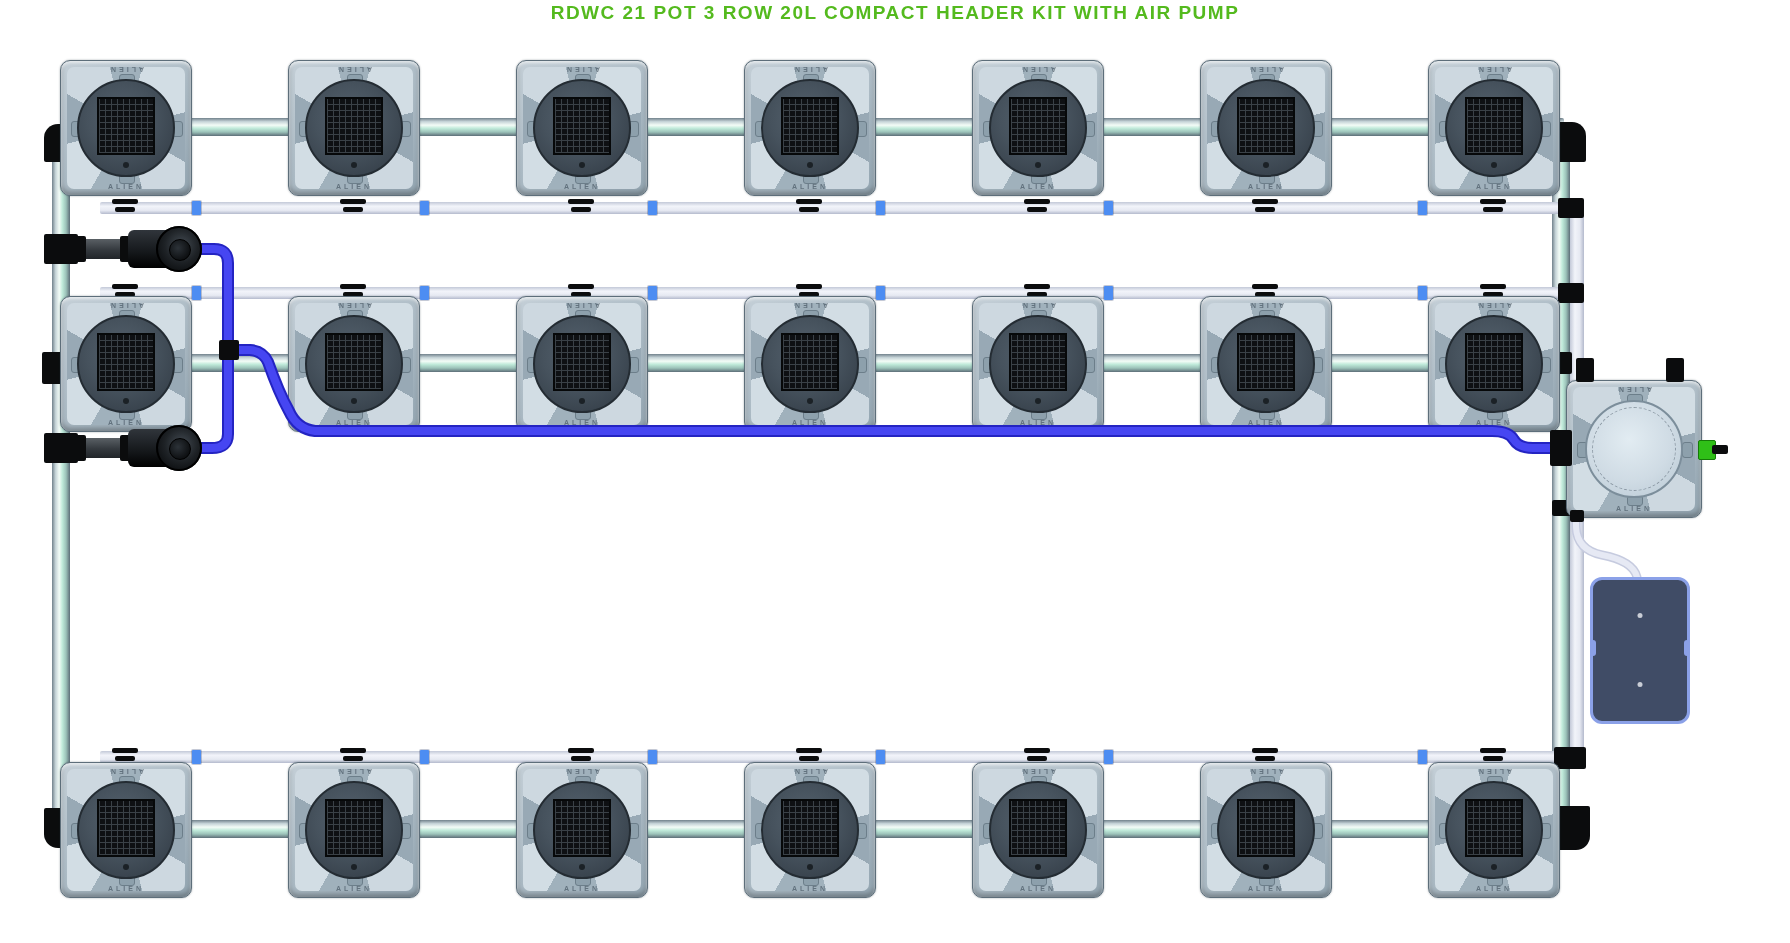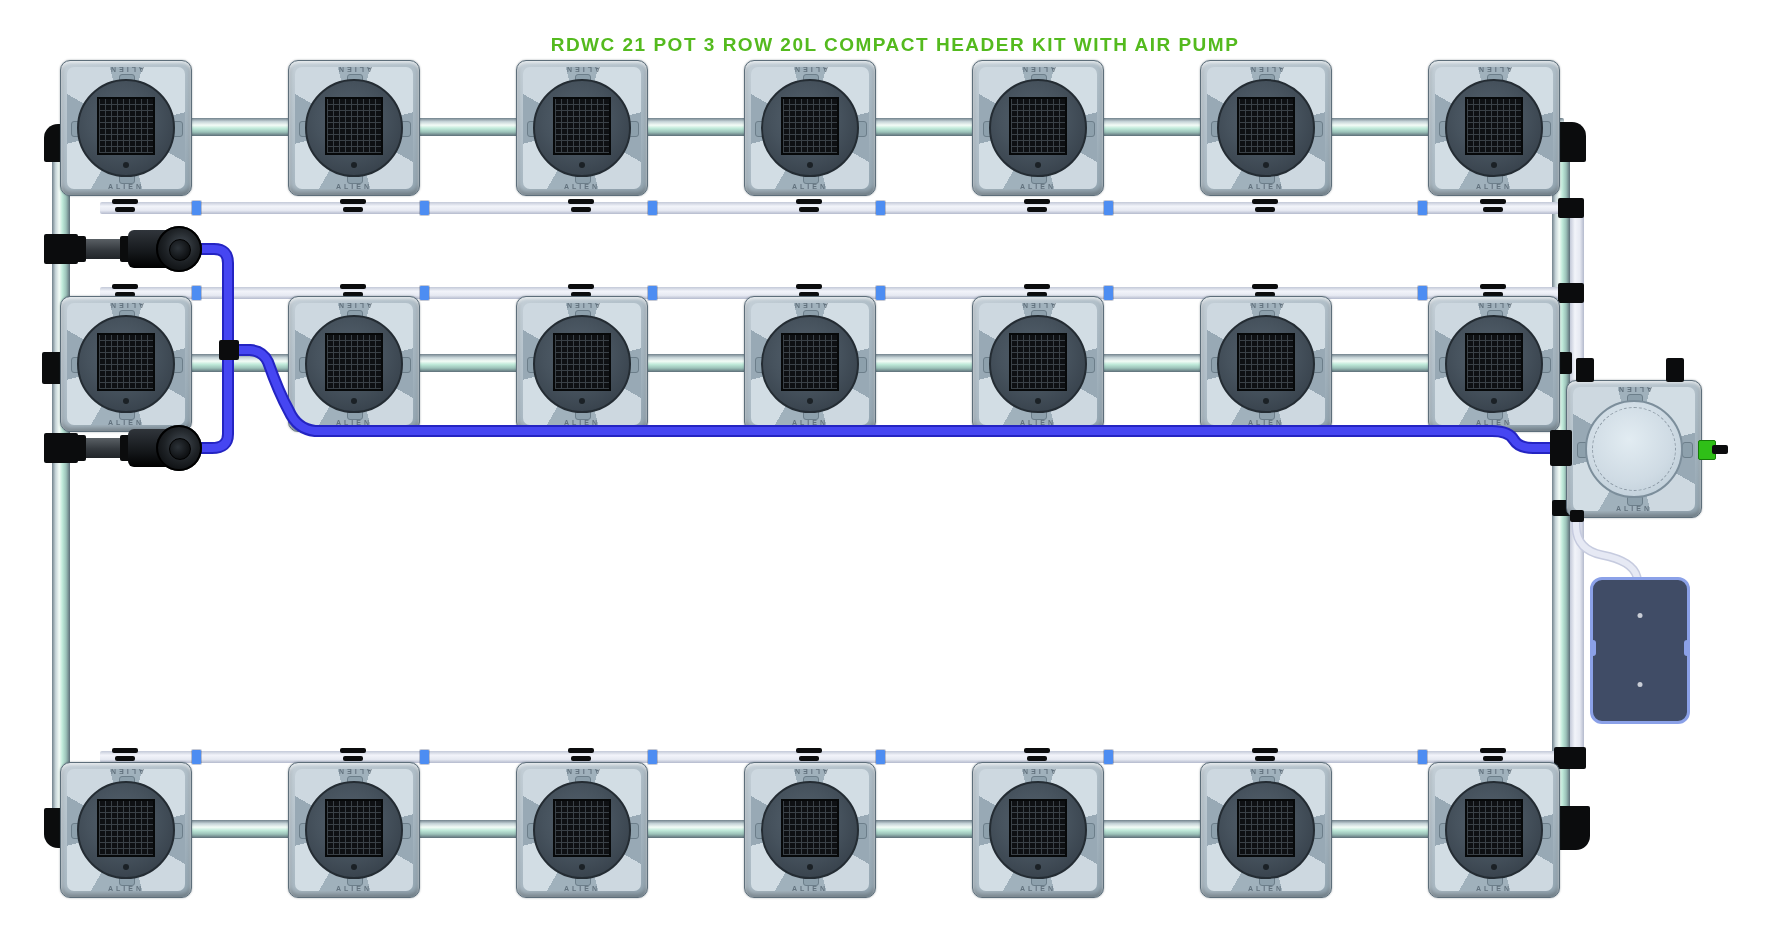--- a/index.html
+++ b/index.html
@@ -60,21 +60,21 @@
   
   .air-pump{position:absolute;border-radius:12px;}
   .ap-dot{position:absolute;left:50%;transform:translateX(-50%);width:5px;height:5px;border-radius:50%;background:#c9cdd6;}
   .ap-notch{position:absolute;width:6px;height:16px;border-radius:3px;}
   svg{position:absolute;left:0;top:0;}
 </style>
 </head>
 <body>
 
 <div class="canvas">
-  <div class="title" style="color: rgb(84, 186, 30); margin-top: 32px;">RDWC 21 POT 3 ROW 20L COMPACT HEADER KIT WITH AIR PUMP</div>
+  <div class="title" style="color: rgb(84, 186, 30);">RDWC 21 POT 3 ROW 20L COMPACT HEADER KIT WITH AIR PUMP</div>
   <div id="pipes" class="abs" style="left:0;top:0;width:100%;height:100%;">
       <div class="abs pipe-v" style="left: 52px; top: 130px; width: 18px; height: 708px;"></div>
       <div class="abs pipe-v" style="left: 1552px; top: 130px; width: 18px; height: 708px;"></div>
       <div class="abs ret-v" style="left: 1570px; top: 205px; width: 14px; height: 558px;"></div>
       <div class="abs pipe-h" style="left: 62px; top: 118px; width: 1502px; height: 18px;"></div>
       <div class="abs pipe-h" style="left: 62px; top: 354px; width: 1496px; height: 18px;"></div>
       <div class="abs pipe-h" style="left: 62px; top: 820px; width: 1502px; height: 18px;"></div>
       <div class="abs ret-h" style="left: 100px; top: 202px; width: 1476px; height: 12px;"></div>
       <div class="abs ret-h" style="left: 100px; top: 287px; width: 1476px; height: 12px;"></div>
       <div class="abs ret-h" style="left: 100px; top: 751px; width: 1476px; height: 12px;"></div>

